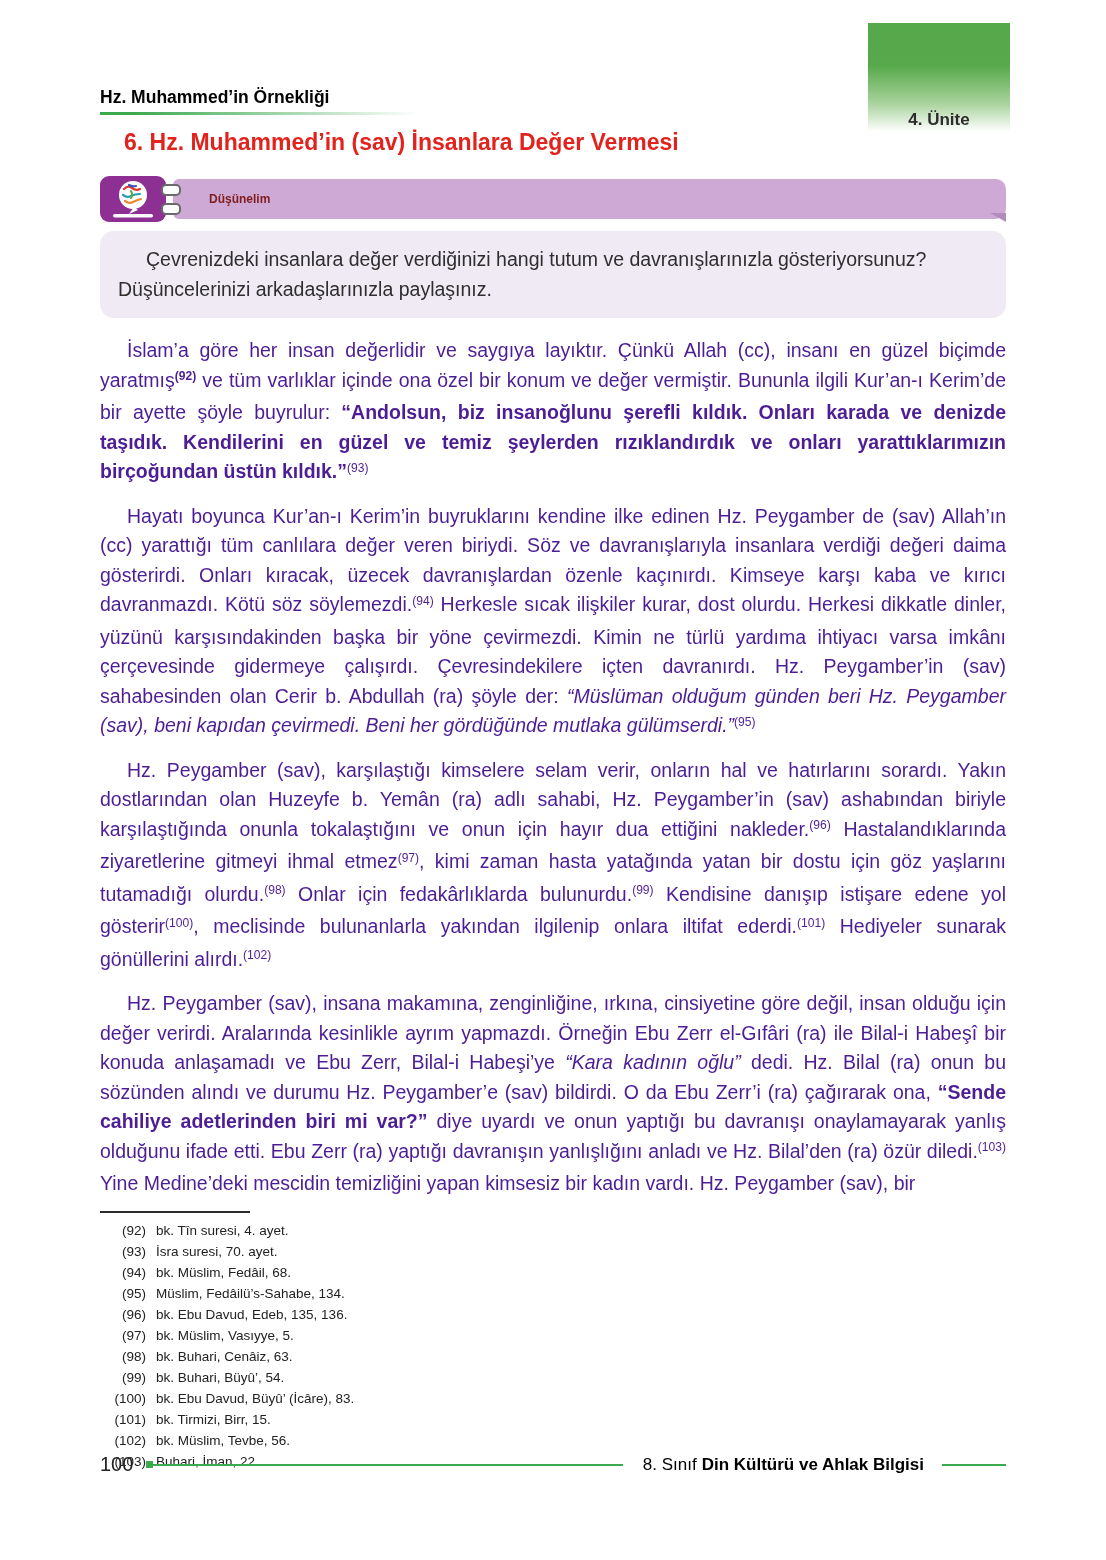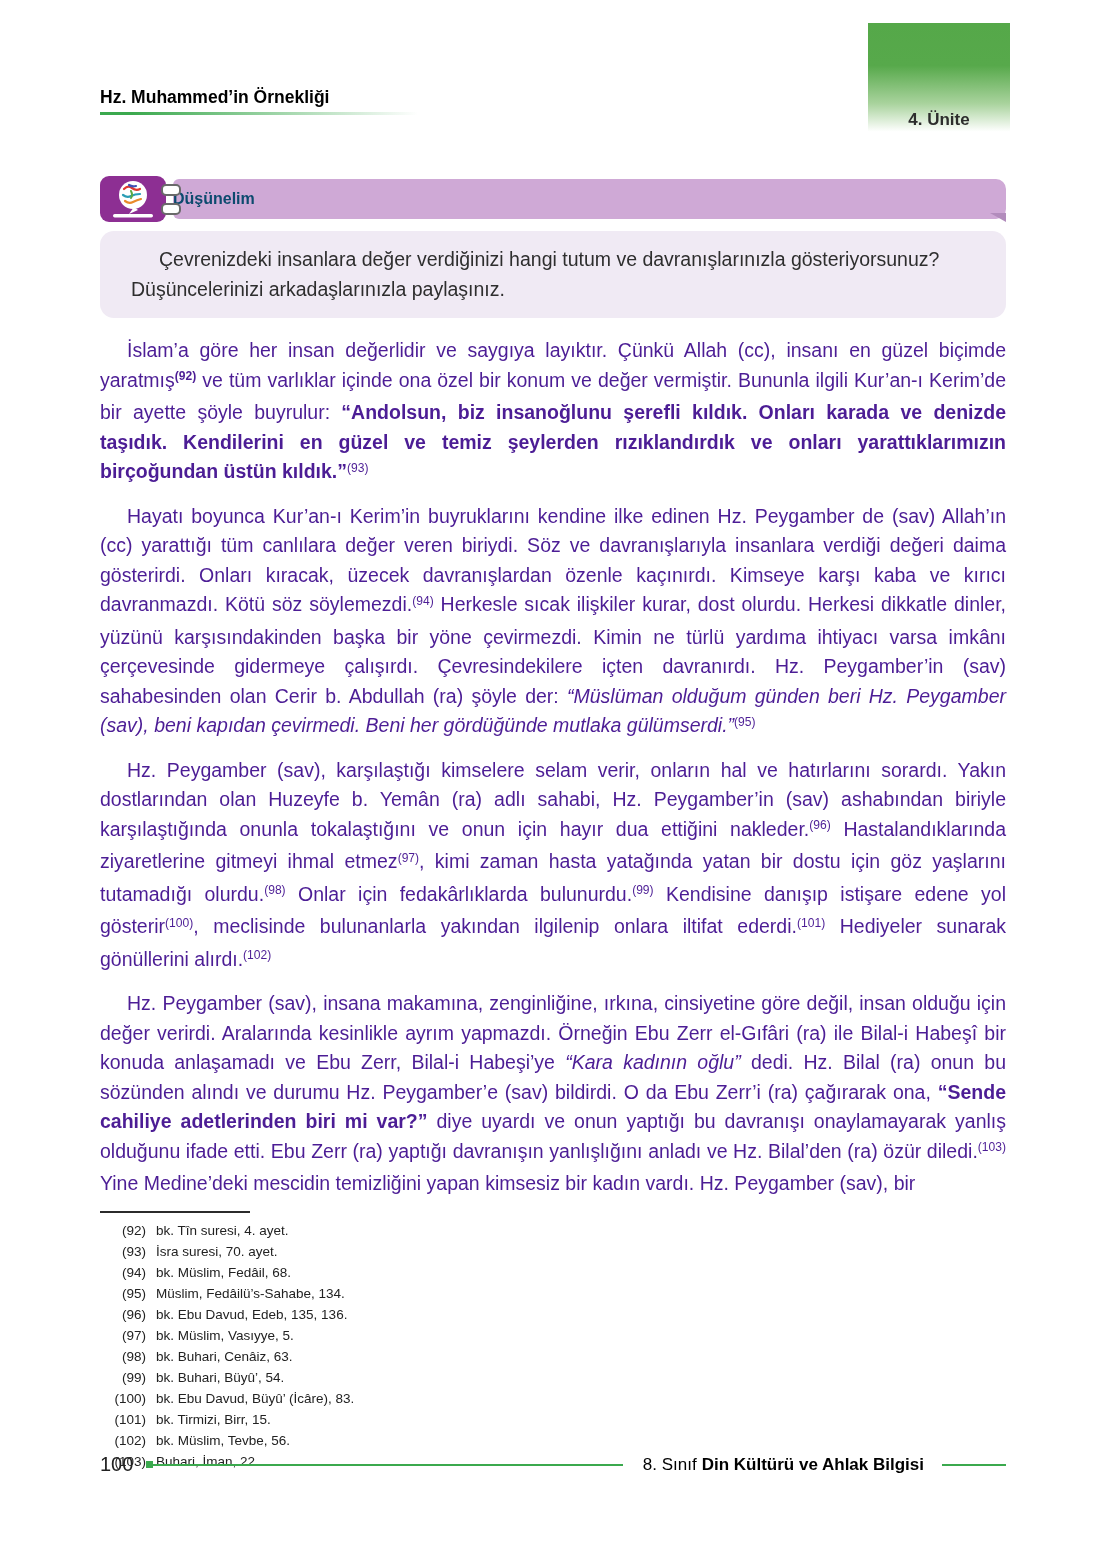--- a/index.html
+++ b/index.html
@@ -30,23 +30,23 @@
   .think-icon{width:66px;height:46px;flex:none;z-index:3;}
   .think-icon svg{display:block;}
   .rings{width:26px;flex:none;display:flex;flex-direction:column;justify-content:center;
     gap:7px;height:46px;margin-left:-5px;z-index:4;}
   .ring{width:16px;height:8px;background:#fff;border:2.5px solid #6a6a6a;border-radius:5px;}
   .think-bar{position:relative;flex:1;height:40px;margin-top:3px;margin-left:-14px;
     background:#CFA9D6;border-radius:6px 10px 10px 6px;z-index:2;
     display:flex;align-items:center;}
   .think-bar::after{content:"";position:absolute;right:0;bottom:-3px;
     border-left:16px solid transparent;border-top:9px solid #b28cbc;}
-  .think-title{font-size:16px;font-weight:bold;color:#0c4a6e;}
+  .think-title{margin-left:36px;font-size:12px;font-weight:bold;color:#7f1d1d;}
   .think-content{margin-top:9px;background:#F0EAF4;border-radius:14px;
-    padding:13px 17px 14px 31px;}
+    padding:13px 17px 14px 18px;}
   .think-text{margin:0;font-size:19.5px;line-height:30px;color:#2e2e2e;text-indent:28px;}
 
   
   #paragraphs{margin-top:18px;}
   .body-para{margin:0 0 12px 0;font-size:19.5px;line-height:29.5px;
     text-align:justify;text-indent:27px;color:#4c1d95;}
   .run-b{font-weight:bold;}
   .run-i{font-style:italic;}
   .run-sup{font-size:62%;position:relative;top:-0.5em;letter-spacing:0;}
 
@@ -72,20 +72,21 @@
 
 <div class="page">
 
   <div class="unit-block">
     <span class="unit-label">4. Ünite</span>
   </div>
 
   <div class="running-head">Hz. Muhammed’in Örnekliği</div>
   <div class="head-rule"></div>
 
+  <h1 class="section-title">6. Hz. Muhammed’in (sav) İnsanlara Değer Vermesi</h1>
 
   <div class="content">
 
     <div class="think-row">
       <div class="think-icon">
         <svg width="66" height="46" viewBox="0 0 66 46" aria-hidden="true">
           <rect x="0" y="0" width="66" height="46" rx="9" fill="#8D2F93"></rect>
           <circle cx="33" cy="19" r="14" fill="#ffffff"></circle>
           <path d="M34 31 l-5 7 l9 -4 z" fill="#ffffff"></path>
           <path d="M24 13 q4 -4 8 -1 t8 1" stroke="#E0392F" fill="none" stroke-width="2.2" stroke-linecap="round"></path>

